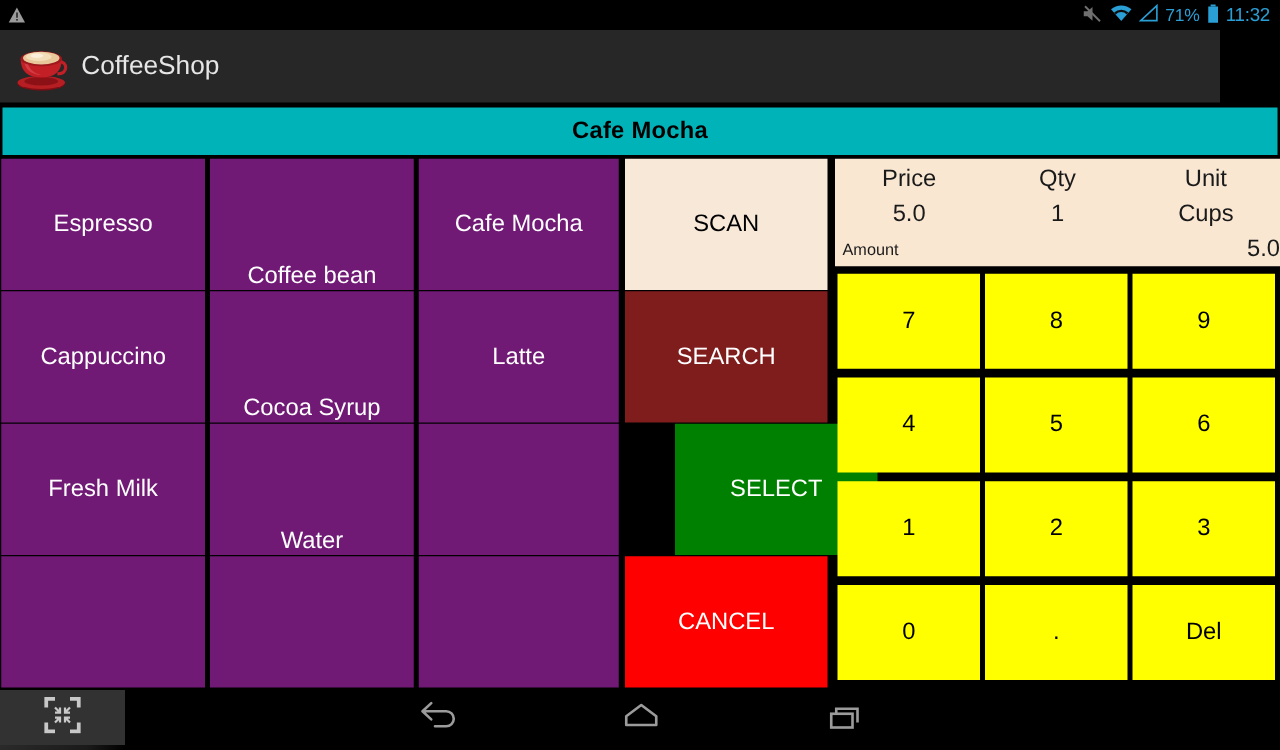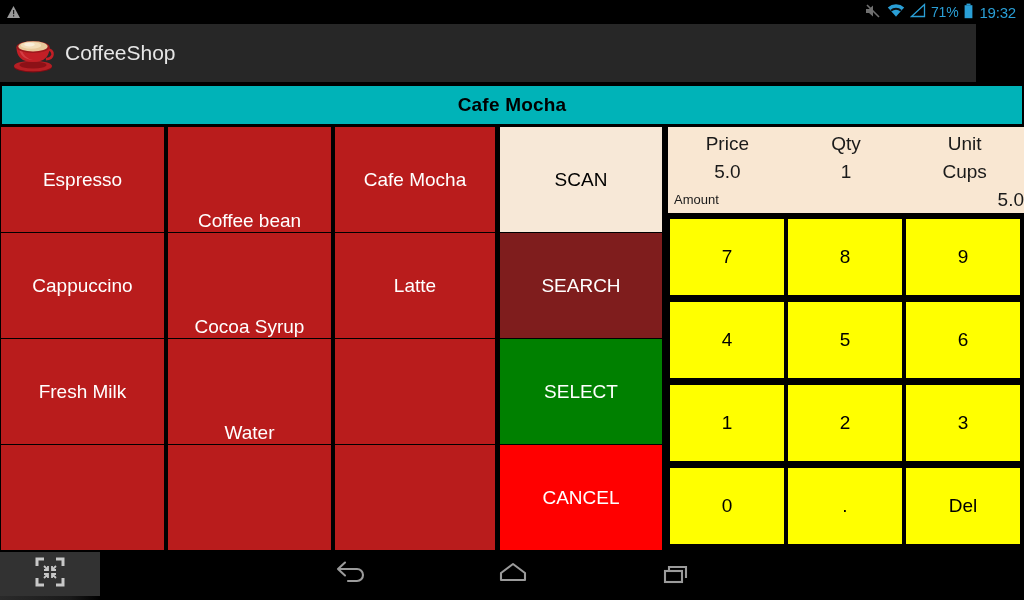--- a/index.html
+++ b/index.html
@@ -75,40 +75,40 @@
     position: absolute; left: 0; width: 665px; height: 105px;
   }
   .r0 { top: 0px; }
   .r1 { top: 106px; }
   .r2 { top: 212px; }
   .r3 { top: 318px; }
 
   .tile {
     position: absolute;
     top: 0; height: 105px;
-    background: #b91c1c;
+    background: #701a75;
     color: #ffffff;
     display: flex; align-items: center; justify-content: center;
     font-size: 19px;
     box-sizing: border-box;
   }
   .c0 { left: 1px;   width: 163px; }
   .c1 { left: 168px; width: 163px; align-items: flex-end; }
   .c2 { left: 335px; width: 160px; }
 
   .action {
     position: absolute;
     left: 500px; width: 162px; top: 0; height: 105px;
     display: flex; align-items: center; justify-content: center;
     font-size: 19px;
     box-sizing: border-box;
   }
   .act-scan   { background: #f7e8d7; color: #000000; }
   .act-search { background: #7f1d1d; color: #ffffff; }
-  .act-select { background: #008000; color: #ffffff; }
+  .act-select { background: #008000; color: #ffffff; margin-left: 40px; }
   .act-cancel { background: #ff0000; color: #ffffff; }
 
   
   #right-pane {
     position: absolute; left: 668px; top: 127px;
     width: 356px; height: 425px;
   }
   #info-panel {
     position: absolute; left: 0; top: 0;
     width: 424px; height: 86px;
@@ -210,21 +210,21 @@
           <path d="M14.5 1.5 L14.5 13.5 L1.5 13.5 Z" fill="none" stroke="#2a9fd6" stroke-width="1.3"></path>
         </svg>
       </span>
       <span class="sb-pct">71%</span>
       <span>
         <svg width="11" height="16" viewBox="0 0 11 16">
           <rect x="3.5" y="0.6" width="4" height="1.6" fill="#2a9fd6"></rect>
           <rect x="1.6" y="2.2" width="7.8" height="13" fill="#2a9fd6"></rect>
         </svg>
       </span>
-      <span class="sb-clock">19:32</span>
+      <span class="sb-clock">11:32</span>
     </div>
   </div>
 
   <div id="appbar">
     <span>
       <svg class="cupwrap" viewBox="0 0 46 46">
         <ellipse cx="23" cy="37" rx="19" ry="5.4" fill="#7e0d14"></ellipse>
         <ellipse cx="23" cy="36" rx="19" ry="5.2" fill="#b51f24"></ellipse>
         <ellipse cx="23" cy="35" rx="13.5" ry="3.4" fill="#8c1117"></ellipse>
         <path d="M6.5 17 q0 15 16.5 15 q16.5 0 16.5 -15 z" fill="#c21f26"></path>

